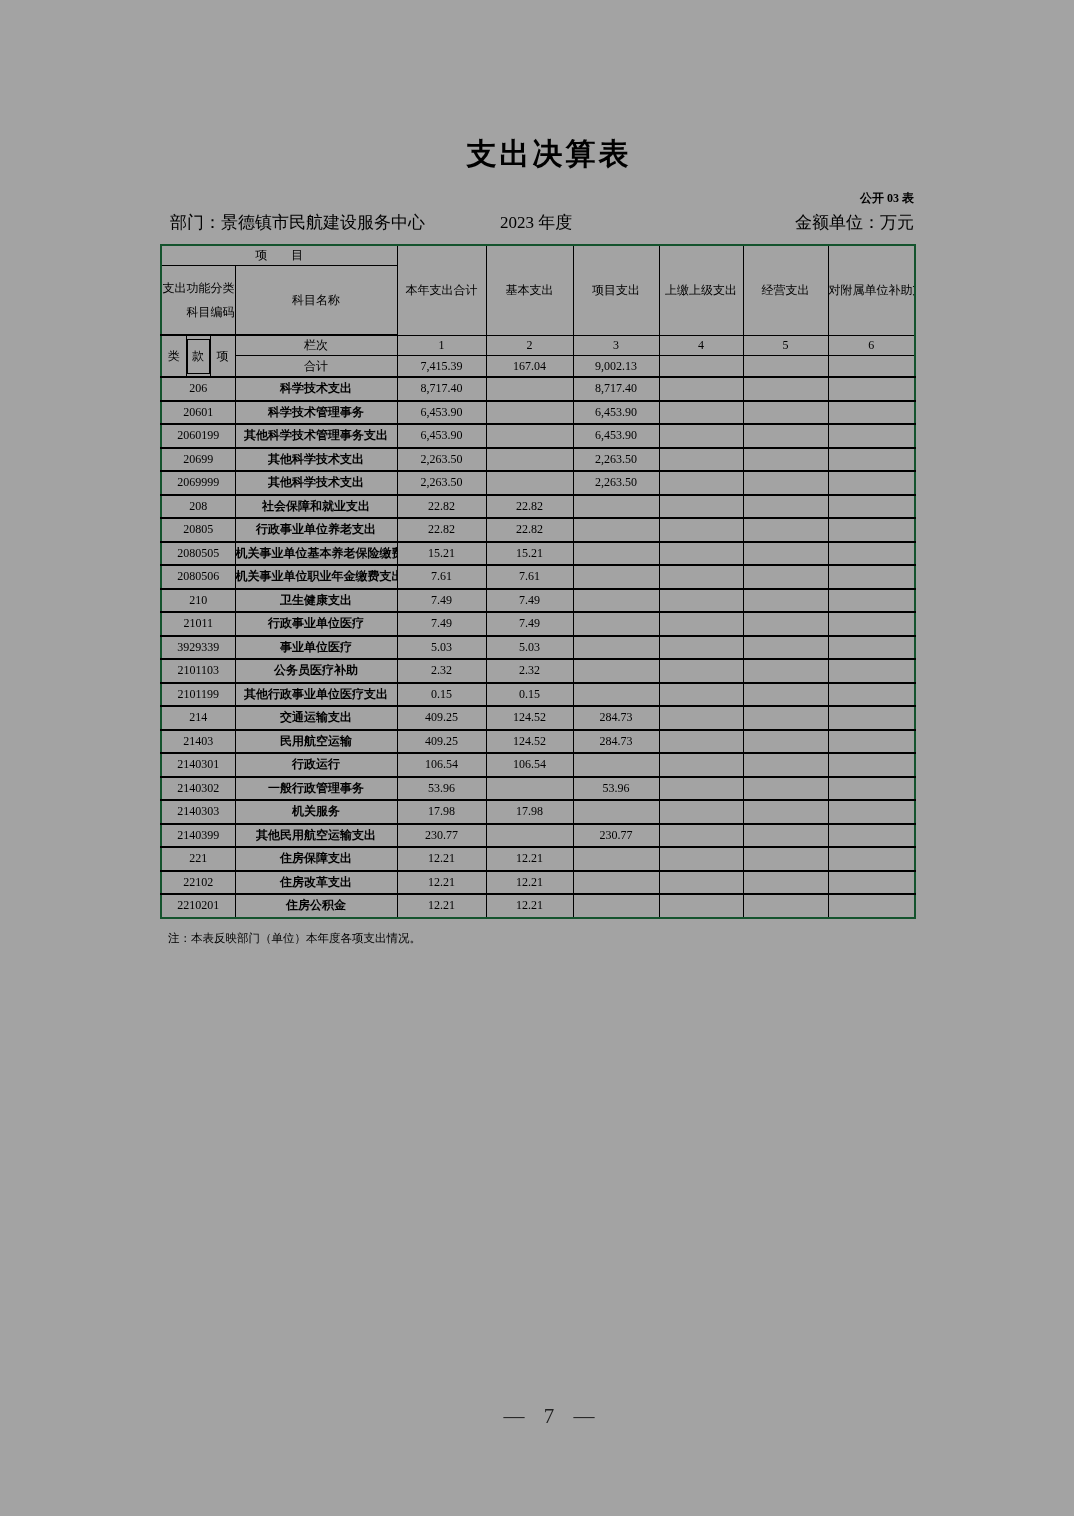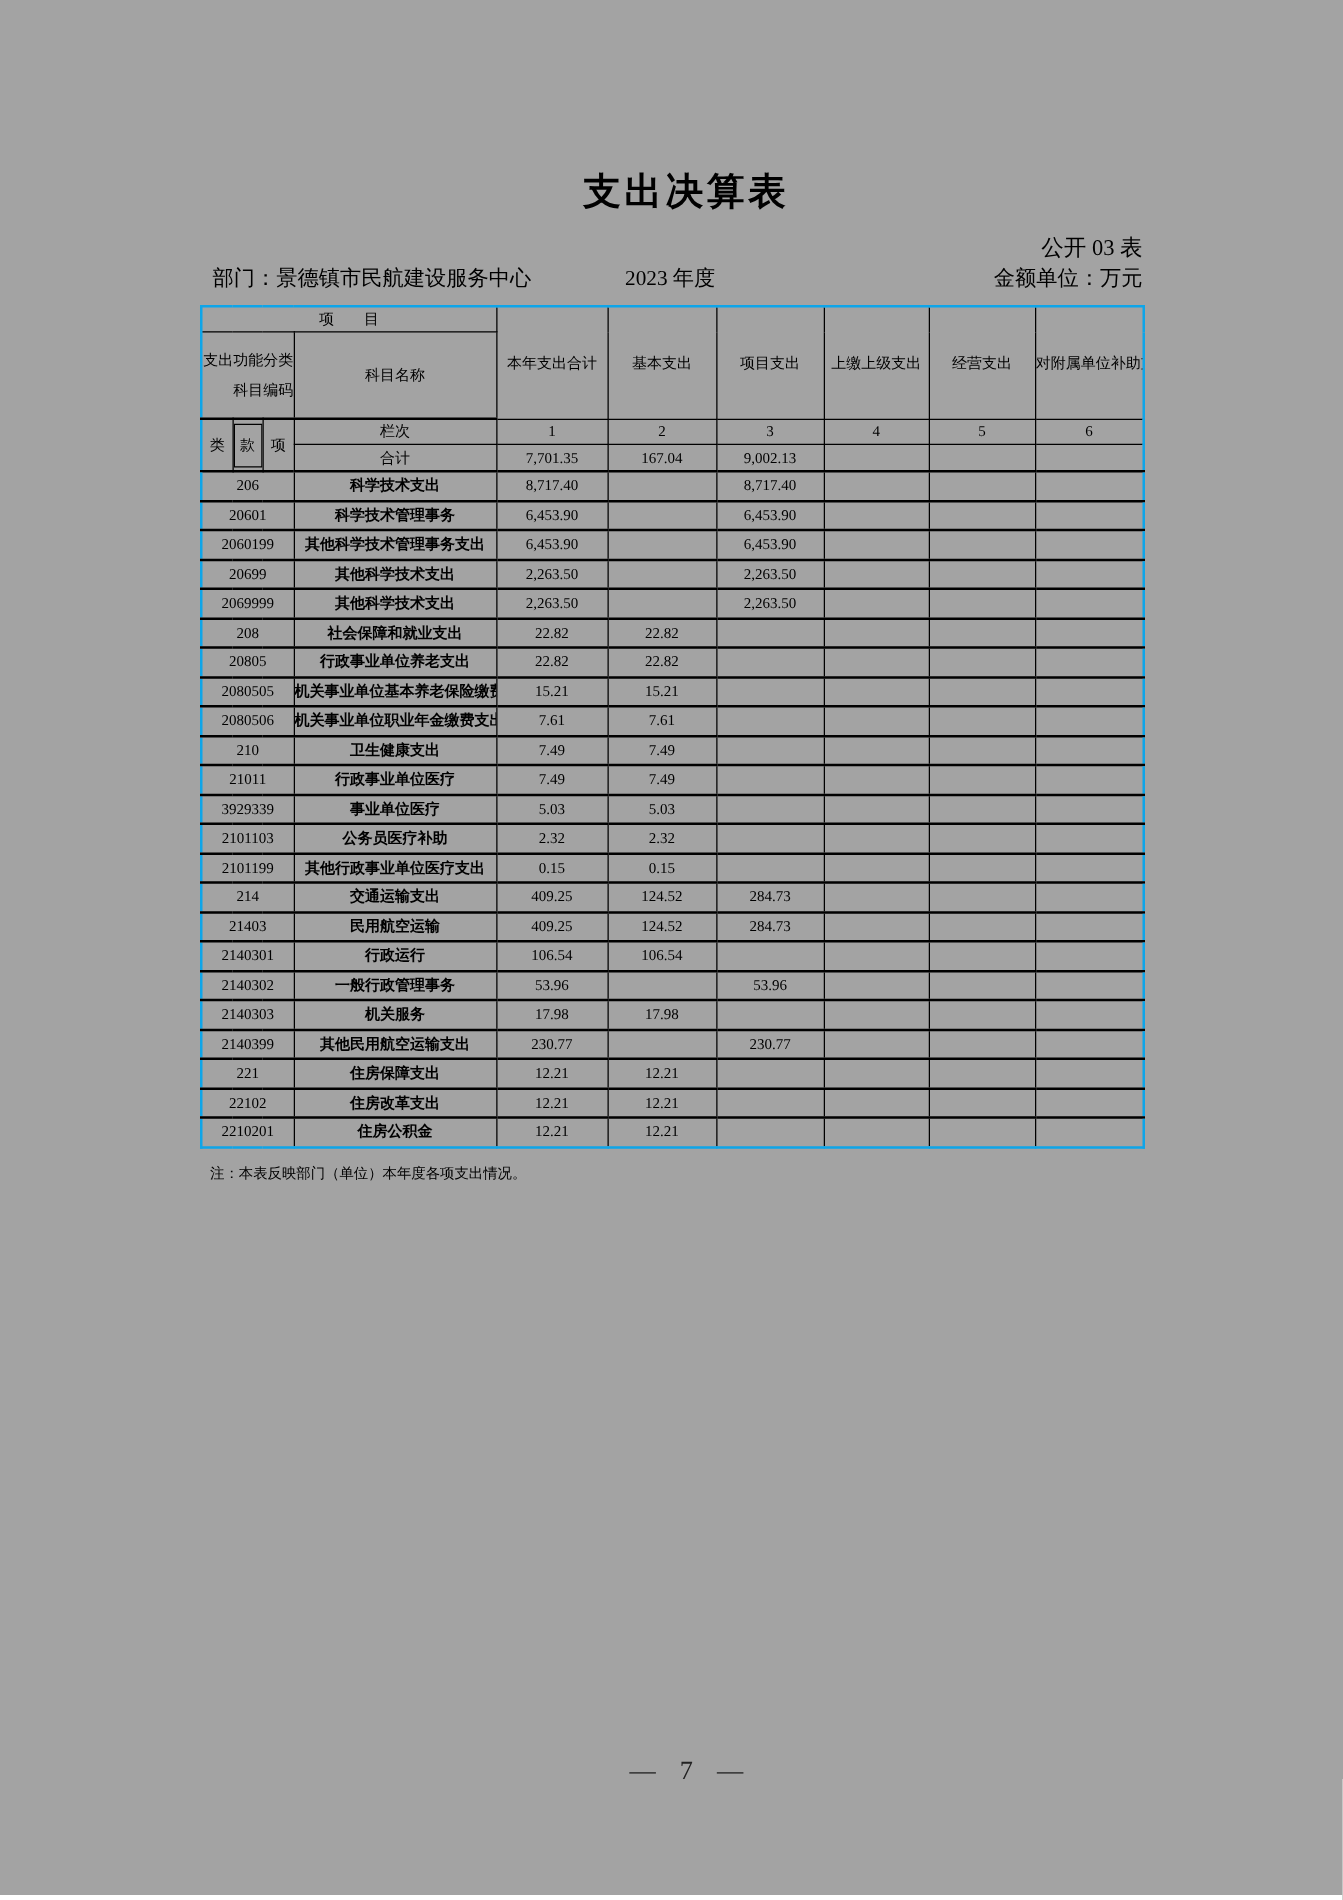--- a/index.html
+++ b/index.html
@@ -8,29 +8,29 @@
     color:#000; font-family:"Liberation Serif","DejaVu Serif",serif;
     overflow:hidden;
     padding-left:24px;
   }
   .title {
     position:absolute; top:136px; left:0; width:100%;
     text-align:center; font-family:"Liberation Sans","DejaVu Sans",sans-serif;
     font-weight:bold; font-size:30px; line-height:36px; letter-spacing:3px;
   }
   .content { position:absolute; left:160px; top:186px; width:754px; }
-  .form-label { text-align:right; font-size:18px; line-height:24px; height:24px; }
+  .form-label { text-align:right; font-size:12px; line-height:24px; height:24px;font-weight:bold; }
   .meta-line { position:relative; height:30px; font-size:17px; line-height:26px; }
   .meta-dept { position:absolute; left:10px; top:0; }
   .meta-year { position:absolute; left:340px; top:0; }
   .meta-unit { position:absolute; right:0; top:0;margin-left:26px; }
 
   table.fin {
     border-collapse:collapse; table-layout:fixed; width:754px;
-    margin-top:4px; border:2px solid #0ea5e9;
+    margin-top:4px; border:2px solid #14532d;
   }
   table.fin td {
     border:1px solid #000; font-size:12px; padding:0;
     overflow:hidden; white-space:nowrap; vertical-align:middle;
     text-align:center; height:21px;
   }
   tr.hrow1 td { height:19px; }
   tr.hrow2 td { height:68px; border-bottom:2px solid #000; }
   tr.hrow3 td { height:19px; }
   tr.hrow4 td { height:20px; border-bottom:2px solid #000; }
@@ -111,21 +111,21 @@
           <td>栏次</td>
           <td>1</td>
           <td>2</td>
           <td>3</td>
           <td>4</td>
           <td>5</td>
           <td>6</td>
         </tr>
         <tr class="hrow4">
           <td>合计</td>
-          <td class="num-cell">7,701.35</td>
+          <td class="num-cell">7,415.39</td>
           <td class="num-cell">167.04</td>
           <td class="num-cell">9,002.13</td>
           <td class="num-cell"></td>
           <td class="num-cell"></td>
           <td class="num-cell"></td>
         </tr>
       </thead>
       <tbody class="data">
           <tr>
             <td colspan="3" class="code-cell">206</td>

